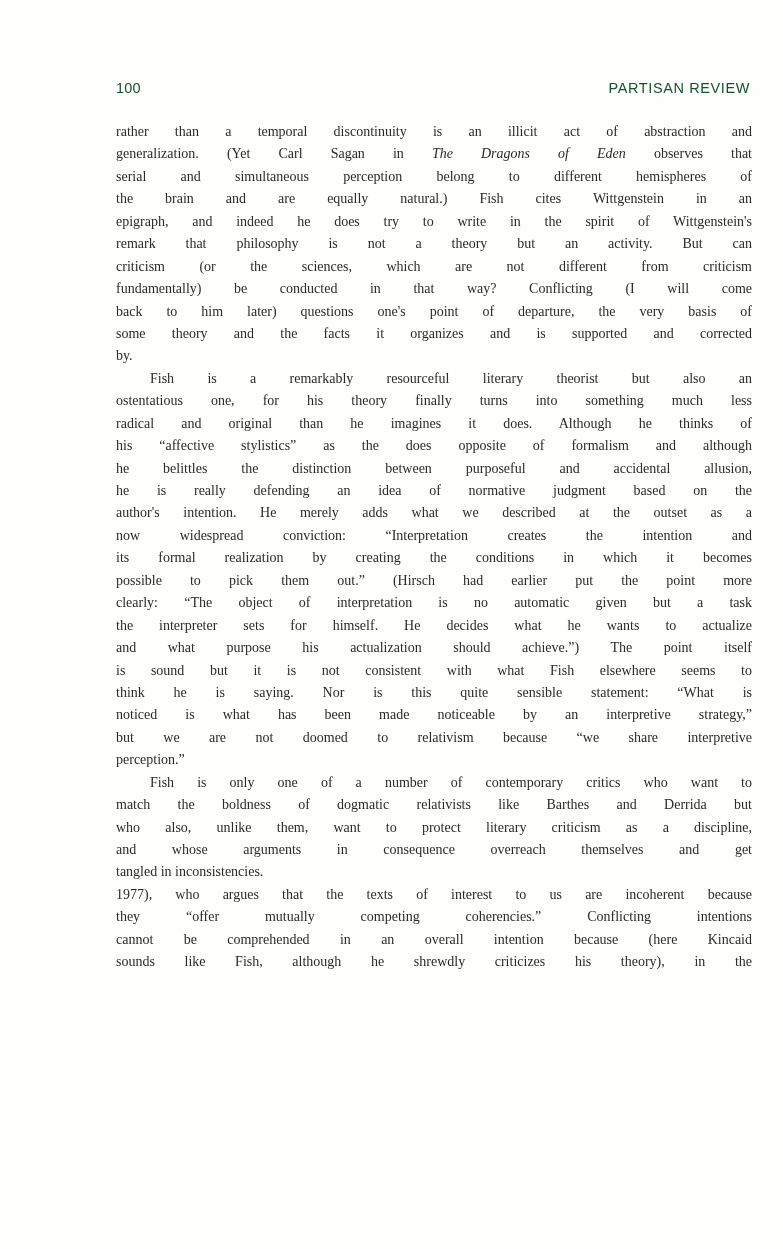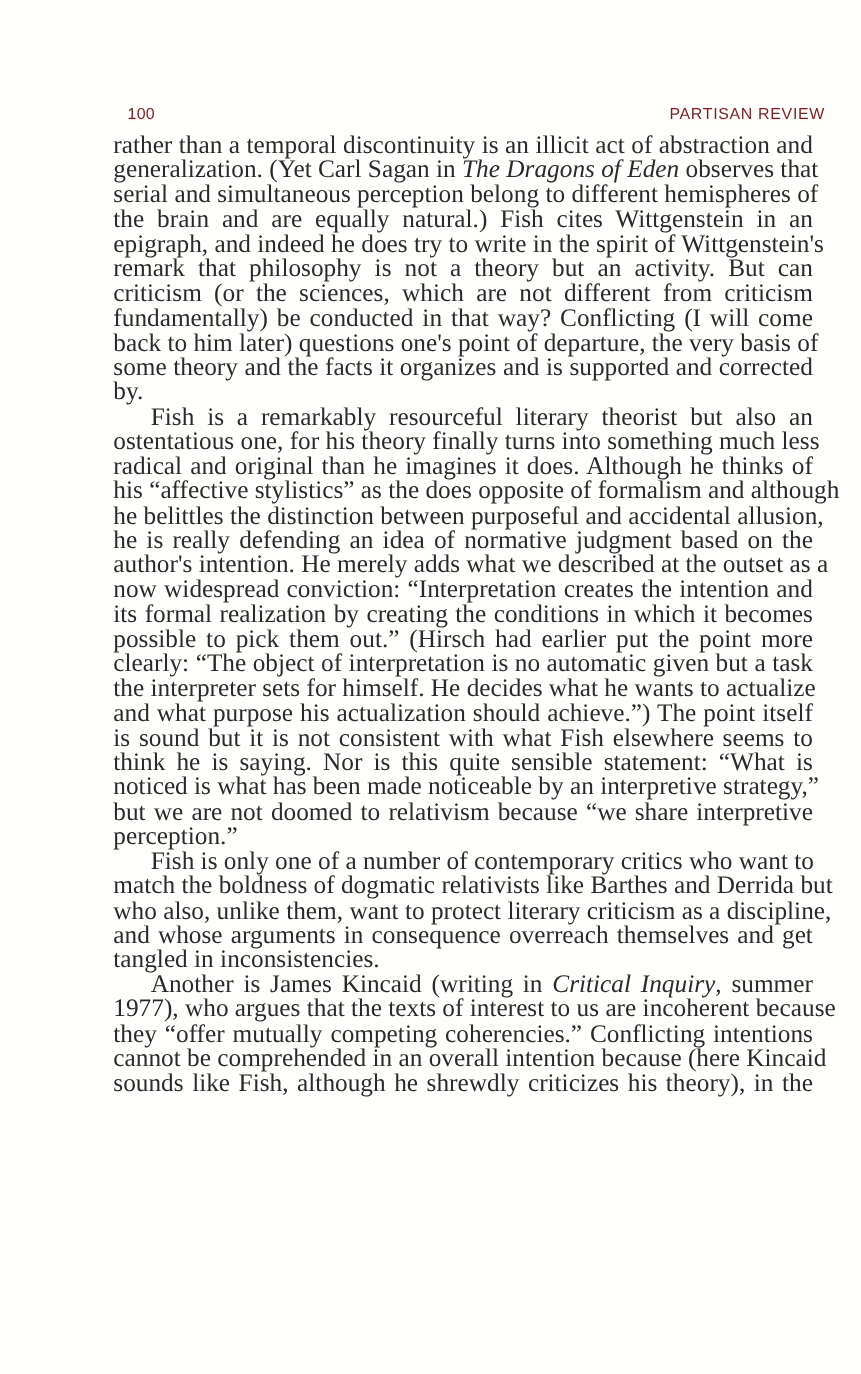--- a/index.html
+++ b/index.html
@@ -21,33 +21,32 @@
     background: #fefefc;
   }
   .running-head {
     position: absolute;
     left: 116px;
     top: 80px;
     width: 634px;
     height: 20px;
     font-family: "Liberation Sans", sans-serif;
     font-size: 14.5px;
-    color: #7f1d1d;
+    color: #14532d;
     letter-spacing: 0.2px;
-    margin-top: 16px;
   }
   .folio { position: absolute; left: 0; top: 0; }
   .journal { position: absolute; right: 0; top: 0; letter-spacing: 0.6px; }
   .body-text {
     position: absolute;
-    left: 103px;
+    left: 116px;
     top: 121px;
     width: 636px;
     font-family: "Liberation Serif", serif;
-    font-size: 23px;
+    font-size: 14px;
     line-height: 22.45px;
     color: #2a2a2a;
   }
   .line {
     display: block;
     white-space: nowrap;
     text-align: justify;
     text-align-last: justify;
     height: 22.45px;
   }
@@ -95,19 +94,18 @@
       <div class="line"><span>is sound but it is not consistent with what Fish elsewhere seems to</span></div>
       <div class="line"><span>think he is saying. Nor is this quite sensible statement: “What is</span></div>
       <div class="line"><span>noticed is what has been made noticeable by an interpretive strategy,”</span></div>
       <div class="line"><span>but we are not doomed to relativism because “we share interpretive</span></div>
       <div class="line last"><span>perception.”</span></div>
       <div class="line indent"><span>Fish is only one of a number of contemporary critics who want to</span></div>
       <div class="line"><span>match the boldness of dogmatic relativists like Barthes and Derrida but</span></div>
       <div class="line"><span>who also, unlike them, want to protect literary criticism as a discipline,</span></div>
       <div class="line"><span>and whose arguments in consequence overreach themselves and get</span></div>
       <div class="line last"><span>tangled in inconsistencies.</span></div>
-      <div class="line indent"><span>Another is James Kincaid (writing in </span><i>Critical Inquiry</i><span>, summer</span></div>
       <div class="line"><span>1977), who argues that the texts of interest to us are incoherent because</span></div>
       <div class="line"><span>they “offer mutually competing coherencies.” Conflicting intentions</span></div>
       <div class="line"><span>cannot be comprehended in an overall intention because (here Kincaid</span></div>
       <div class="line"><span>sounds like Fish, although he shrewdly criticizes his theory), in the</span></div>
     </div>
 </div>
 
 </body></html>

